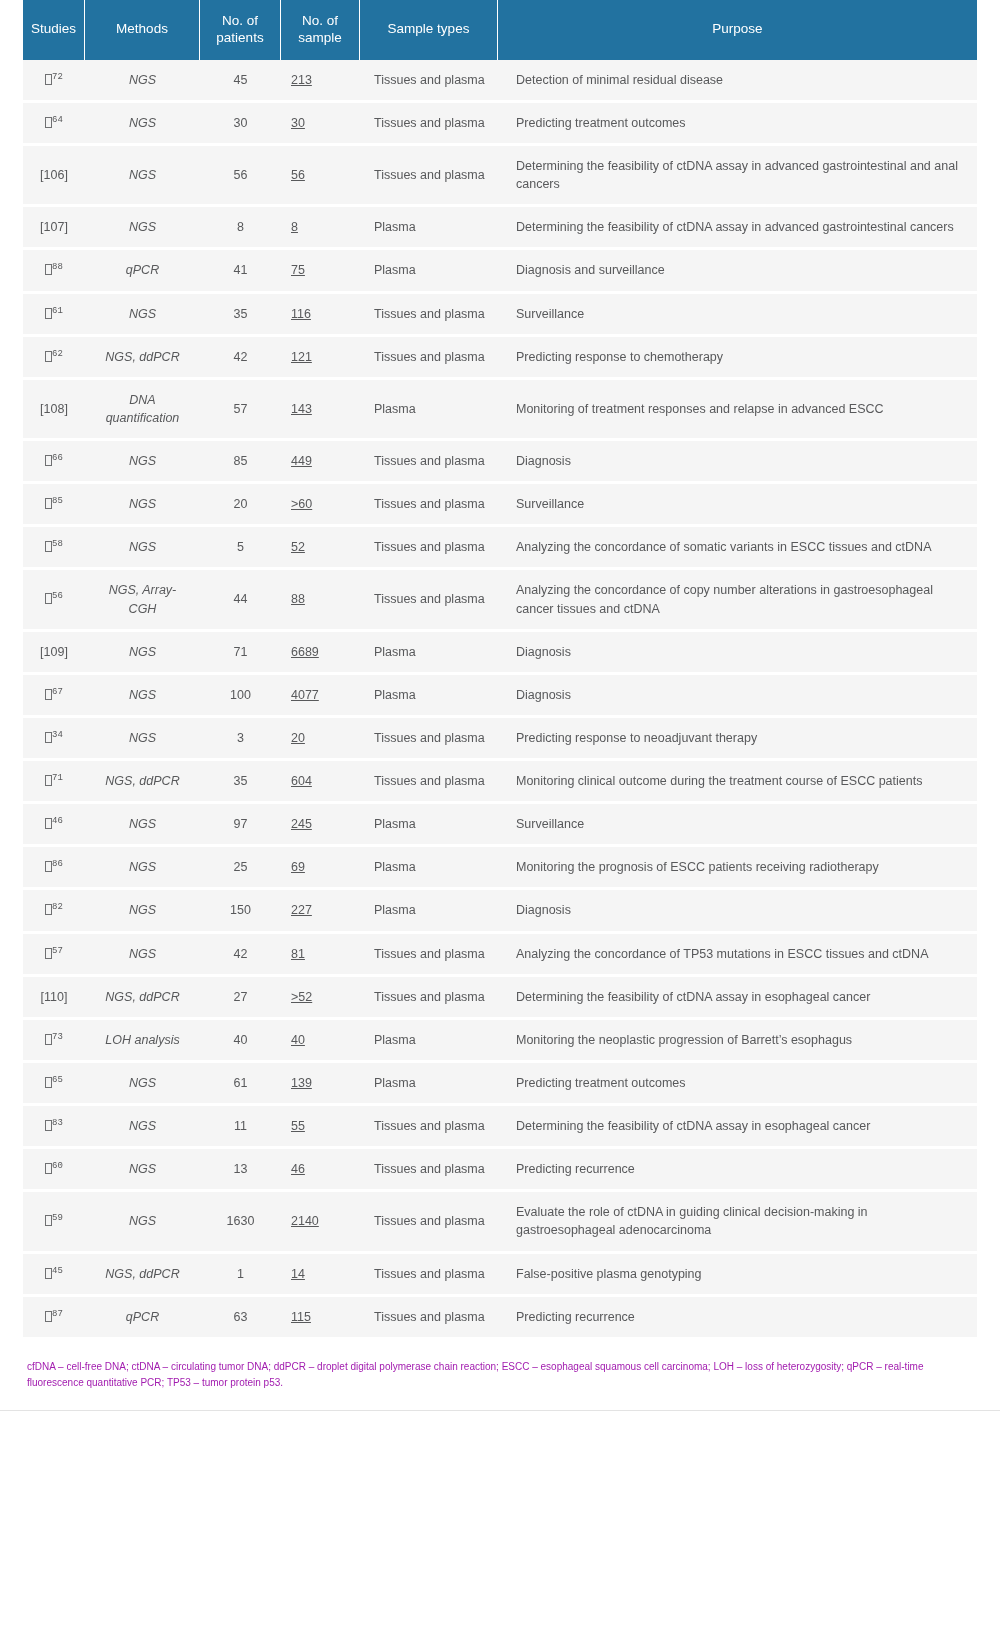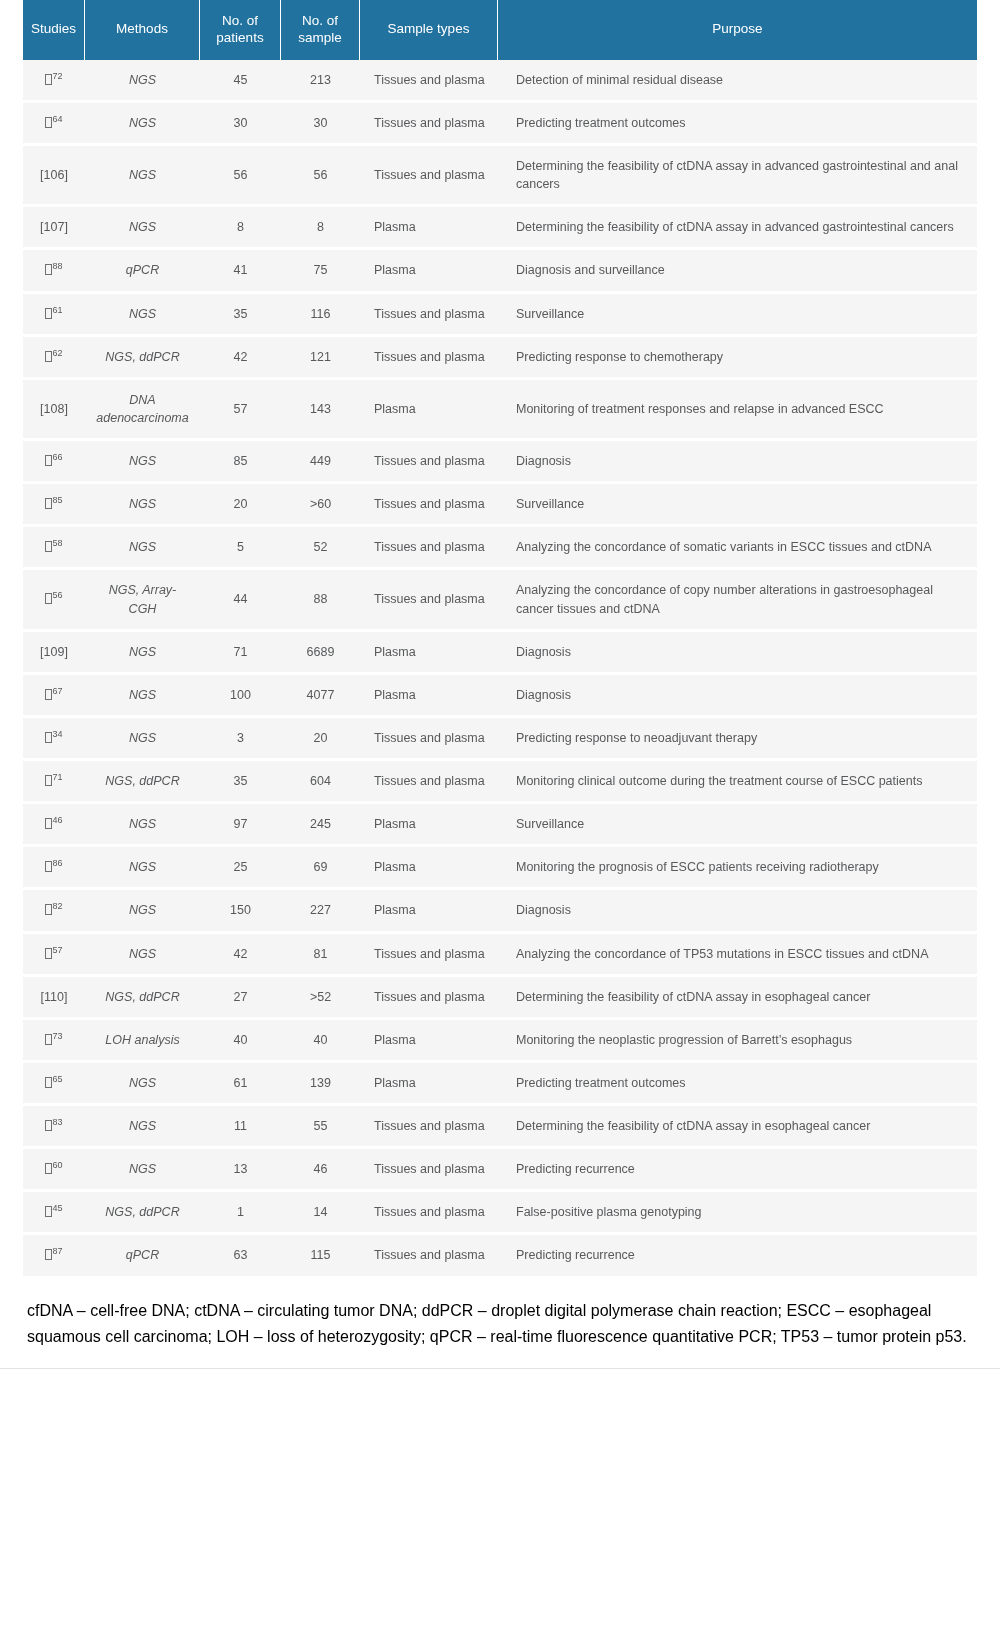--- a/index.html
+++ b/index.html
@@ -56,47 +56,48 @@
     border-bottom: 3px solid #ffffff;
     box-sizing: border-box;
   }
   tbody tr:last-child td {
     border-bottom: none;
   }
 
   td.c-study   { text-align: center; }
   td.c-method  { text-align: center; font-style: italic; }
   td.c-pat     { text-align: center; }
-  td.c-samp    { text-align: center; }
+  td.c-samp    { text-align: left; text-decoration: underline; }
   td.c-type    { text-align: left; padding-left: 14px; }
   td.c-purpose { text-align: left; padding-left: 18px; padding-right: 14px; }
 
   sup {
     font-size: 0.72em;
     vertical-align: super;
     line-height: 0;
+    font-family: Liberation Mono, monospace;
   }
 
   .tofu {
     display: inline-block;
     width: 7px;
     height: 11px;
     border: 1px solid #6f7072;
     vertical-align: -1px;
     box-sizing: border-box;
   }
 
   
   .footnote {
     width: 954px;
     margin: 0 auto;
     padding: 22px 4px 18px 4px;
-    font-size: 16px;
+    font-size: 10px;
     line-height: 1.65;
-    color: #000000;
+    color: #a21caf;
     box-sizing: border-box;
   }
   .footnote-rule {
     width: 1000px;
     height: 1px;
     background: #e3e3e3;
   }
 </style>
 </head>
 <body>
@@ -179,21 +180,21 @@
         <tr>
           <td class="c-study"><span class="tofu"></span><sup>62</sup></td>
           <td class="c-method">NGS, ddPCR</td>
           <td class="c-pat">42</td>
           <td class="c-samp">121</td>
           <td class="c-type">Tissues and plasma</td>
           <td class="c-purpose">Predicting response to chemotherapy</td>
         </tr>
         <tr>
           <td class="c-study"><span>[108]</span></td>
-          <td class="c-method">DNA adenocarcinoma</td>
+          <td class="c-method">DNA quantification</td>
           <td class="c-pat">57</td>
           <td class="c-samp">143</td>
           <td class="c-type">Plasma</td>
           <td class="c-purpose">Monitoring of treatment responses and relapse in advanced ESCC</td>
         </tr>
         <tr>
           <td class="c-study"><span class="tofu"></span><sup>66</sup></td>
           <td class="c-method">NGS</td>
           <td class="c-pat">85</td>
           <td class="c-samp">449</td>
@@ -322,20 +323,28 @@
         </tr>
         <tr>
           <td class="c-study"><span class="tofu"></span><sup>60</sup></td>
           <td class="c-method">NGS</td>
           <td class="c-pat">13</td>
           <td class="c-samp">46</td>
           <td class="c-type">Tissues and plasma</td>
           <td class="c-purpose">Predicting recurrence</td>
         </tr>
         <tr>
+          <td class="c-study"><span class="tofu"></span><sup>59</sup></td>
+          <td class="c-method">NGS</td>
+          <td class="c-pat">1630</td>
+          <td class="c-samp">2140</td>
+          <td class="c-type">Tissues and plasma</td>
+          <td class="c-purpose">Evaluate the role of ctDNA in guiding clinical decision-making in gastroesophageal adenocarcinoma</td>
+        </tr>
+        <tr>
           <td class="c-study"><span class="tofu"></span><sup>45</sup></td>
           <td class="c-method">NGS, ddPCR</td>
           <td class="c-pat">1</td>
           <td class="c-samp">14</td>
           <td class="c-type">Tissues and plasma</td>
           <td class="c-purpose">False-positive plasma genotyping</td>
         </tr>
         <tr>
           <td class="c-study"><span class="tofu"></span><sup>87</sup></td>
           <td class="c-method">qPCR</td>

